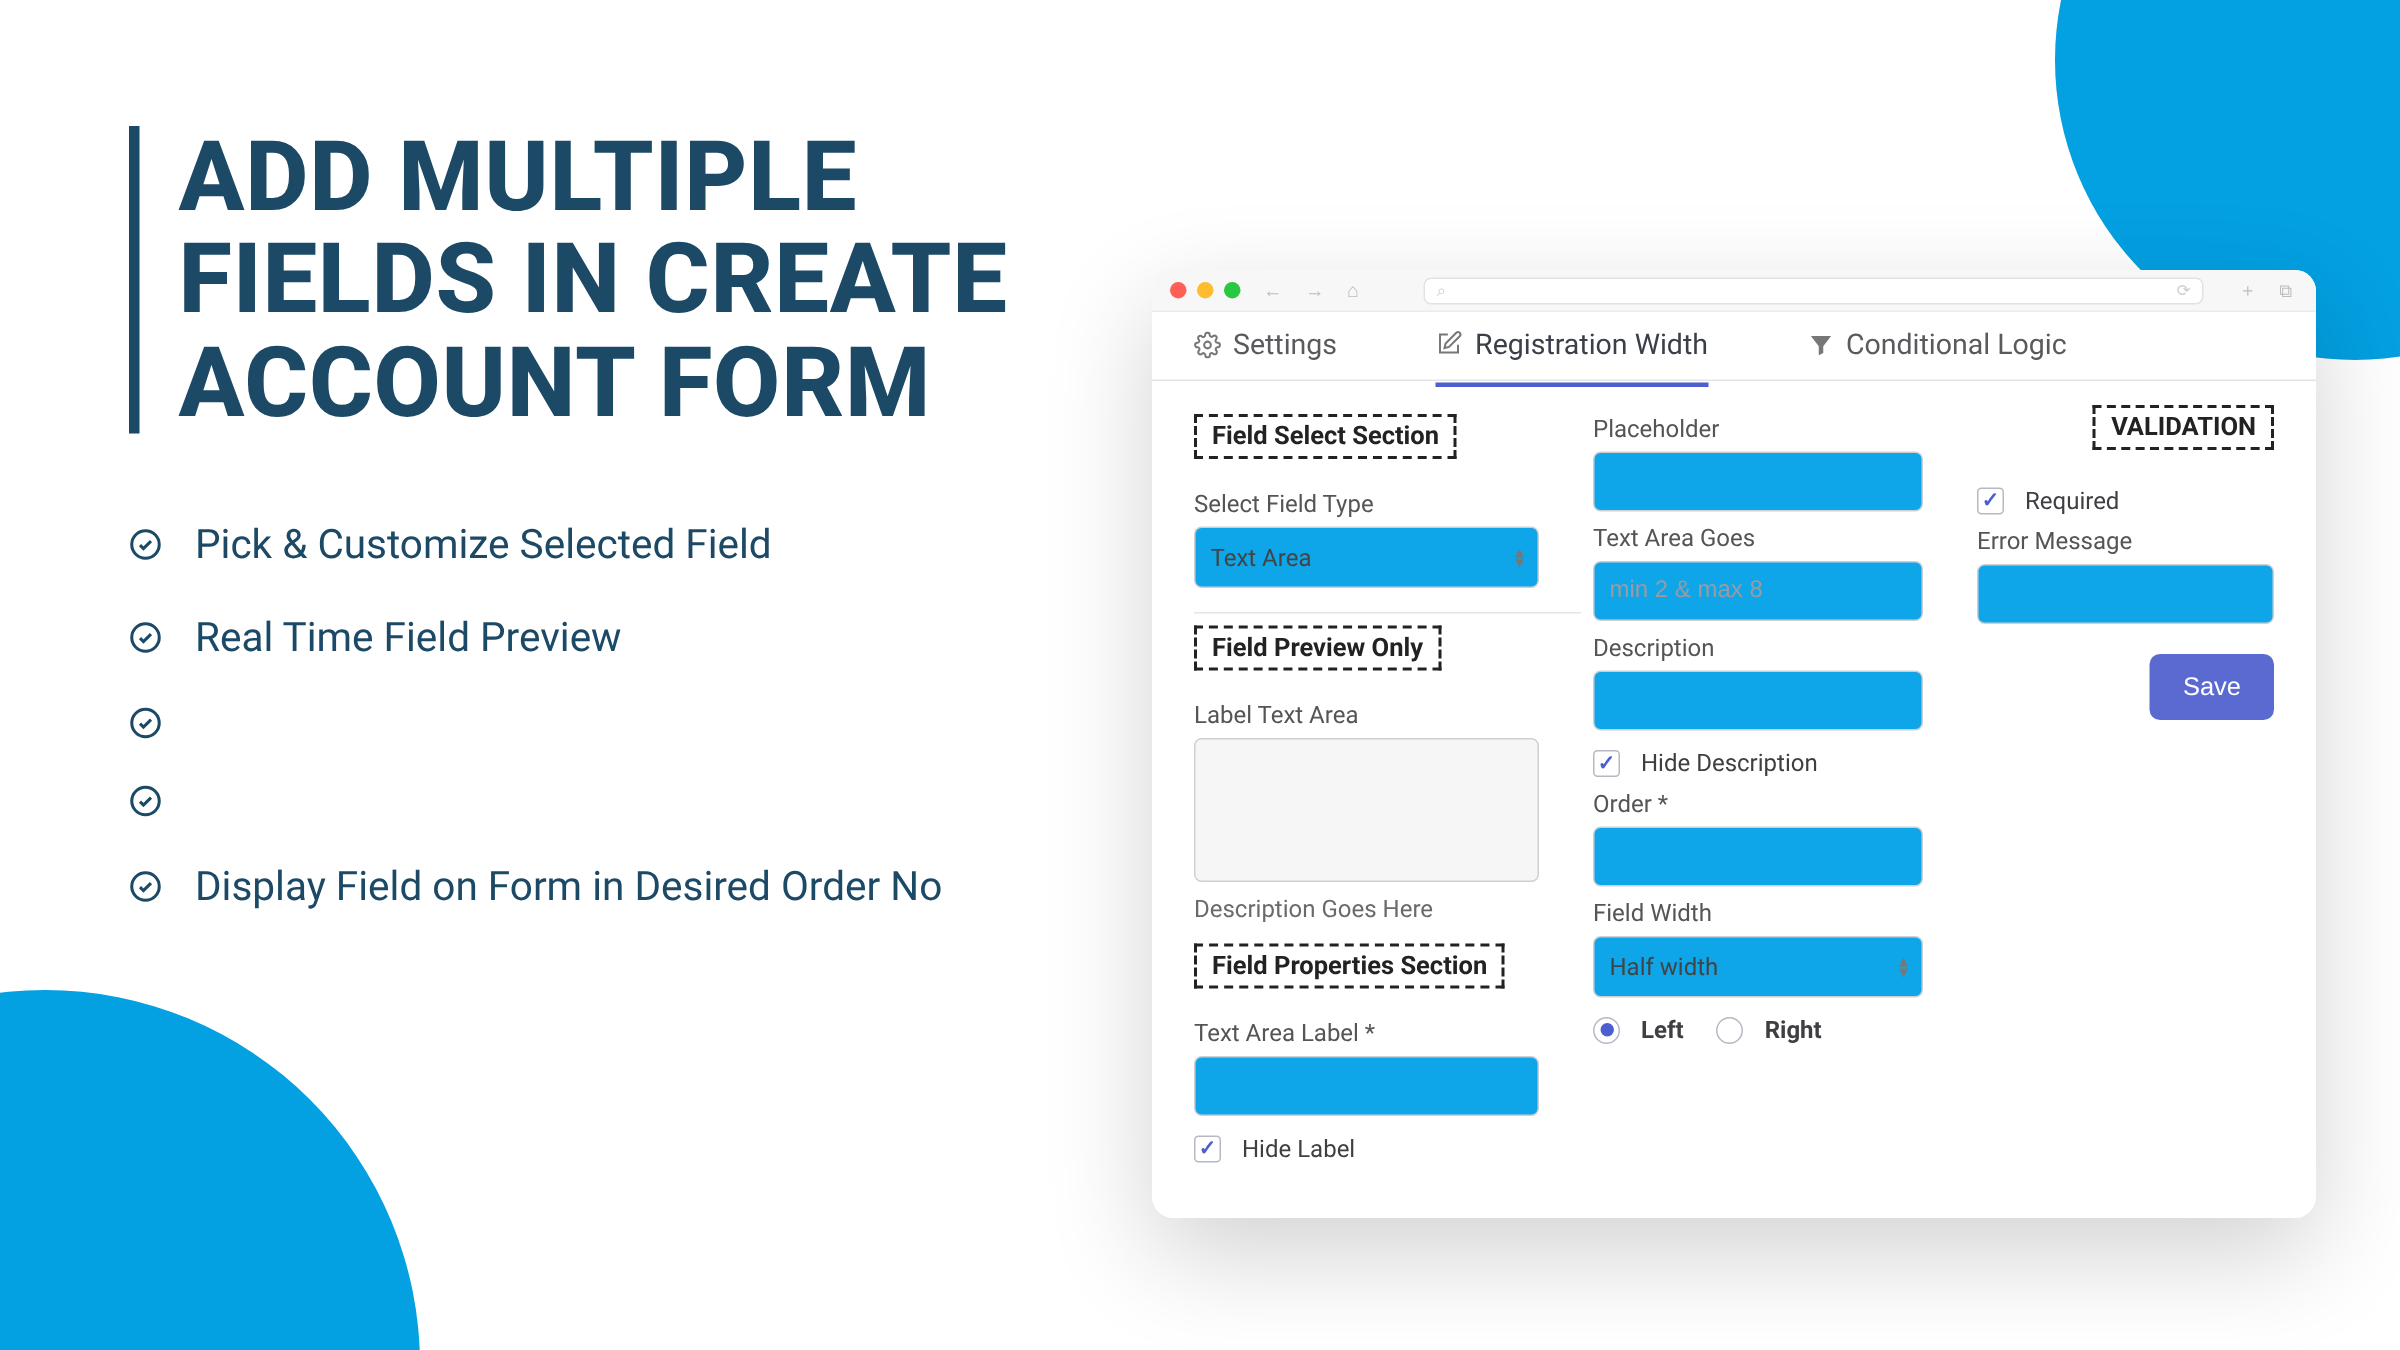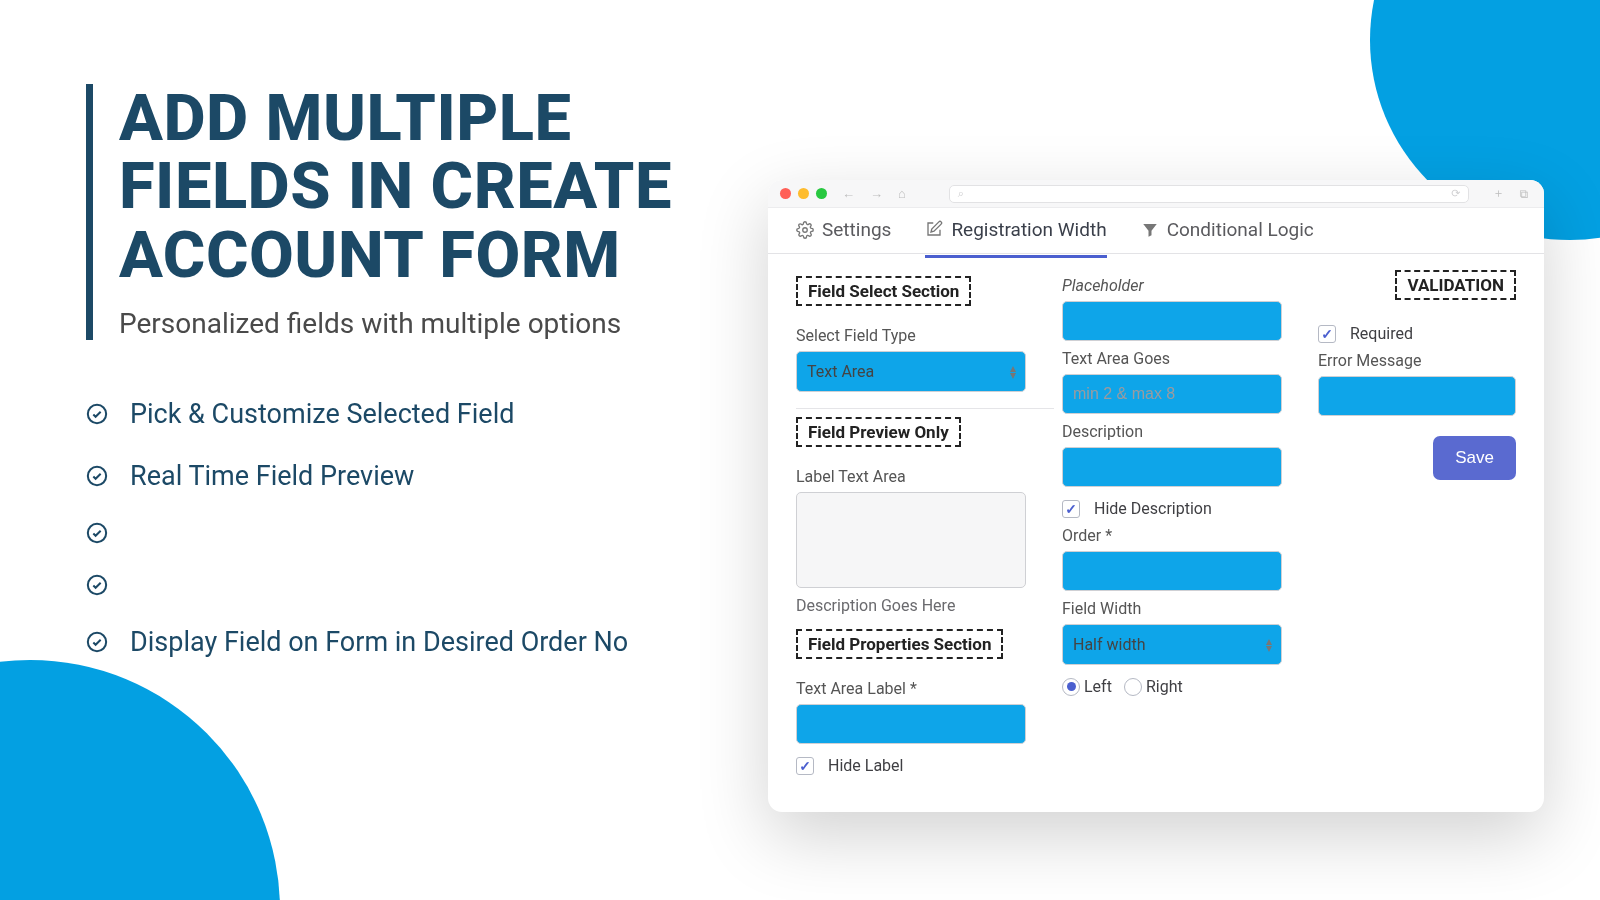--- a/index.html
+++ b/index.html
@@ -107,21 +107,21 @@
     display:flex; align-items:center;
     padding: 0 8px;
     color:#cfcfd1;
     font-size:11px;
     justify-content: space-between;
   }
   .mini-ico { color:#bdbdbd; font-size:12px; padding:0 4px; }
 
   .tabs {
     display: flex;
-    gap: 34px;
+    gap: 66px;
     padding: 12px 28px 0 28px;
     border-bottom: 1px solid #e3e3e6;
     height: 46px;
     align-items: center;
   }
   .tab {
     display:flex; align-items:center; gap:8px;
     color: #5a5a5e;
     font-size: 19px;
     padding-bottom: 14px;
@@ -188,42 +188,41 @@
   }
   .chk{
     width:18px; height:18px;
     border:1.5px solid #b5b9c4;
     border-radius:3px;
     display:inline-flex; align-items:center; justify-content:center;
     color:#4b5fcf; font-size:14px; font-weight:bold;
     background:#fff;
   }
   .chk-label{ font-size:16px; color:#3f3f43; }
-  .radio-row{ display:flex; align-items:center; gap:4px; margin-top:12px; }
+  .radio-row{ display:flex; align-items:center; gap:14px; margin-top:12px;font-weight:bold; }
   .radio{
     width:18px; height:18px; border:1.5px solid #b5b9c4; border-radius:50%;
     display:inline-flex; align-items:center; justify-content:center;
   }
   .radio.on::after{ content:""; width:9px;height:9px;border-radius:50%; background:#4b5fcf; }
   .save-btn{
     background:#5a6ad0; color:#fff; border:none; border-radius:7px;
     padding:12px 22px; font-size:17px; cursor:pointer; align-self:flex-end;
     margin-top:20px;
   }
 </style>
 </head>
 <body>
 
 <div class="blob-tr"></div>
 <div class="blob-bl"></div>
 
 <div class="left-col">
   <div class="title-wrap">
     <h1 class="title">ADD MULTIPLE FIELDS IN CREATE ACCOUNT FORM</h1>
-    <div class="subtitle">Personalized fields with multiple options</div>
   </div>
   <ul class="bullets">
     <li>
       <span class="check-ico">
         <svg viewBox="0 0 24 24" fill="none" stroke="#1c4966" stroke-width="2.2">
             <circle cx="12" cy="12" r="10"></circle>
             <path d="M8 12.5l2.5 2.5L16 9.5"></path>
           </svg>
       </span>
       <span class="bullet-text">Pick &amp; Customize Selected Field</span>
@@ -319,21 +318,21 @@
       <div class="sec-title" style="margin-top:14px;">Field Properties Section</div>
       <div class="lbl">Text Area Label *</div>
       <input class="field-input" style="">
       <div class="chk-row">
         <span class="chk">✓</span>
         <span class="chk-label">Hide Label</span>
       </div>
     </div>
 
     <div class="col">
-      <div class="lbl" style="font-style:italic;">Placeholder</div>
+      <div class="lbl" style="">Placeholder</div>
       <input class="field-input" style="">
       <div class="lbl">Text Area Goes</div>
       <input class="field-input" placeholder="min 2 &amp; max 8" style="">
       <div class="lbl">Description</div>
       <input class="field-input" style="">
       <div class="chk-row">
         <span class="chk">✓</span>
         <span class="chk-label">Hide Description</span>
       </div>
       <div class="lbl">Order *</div>

